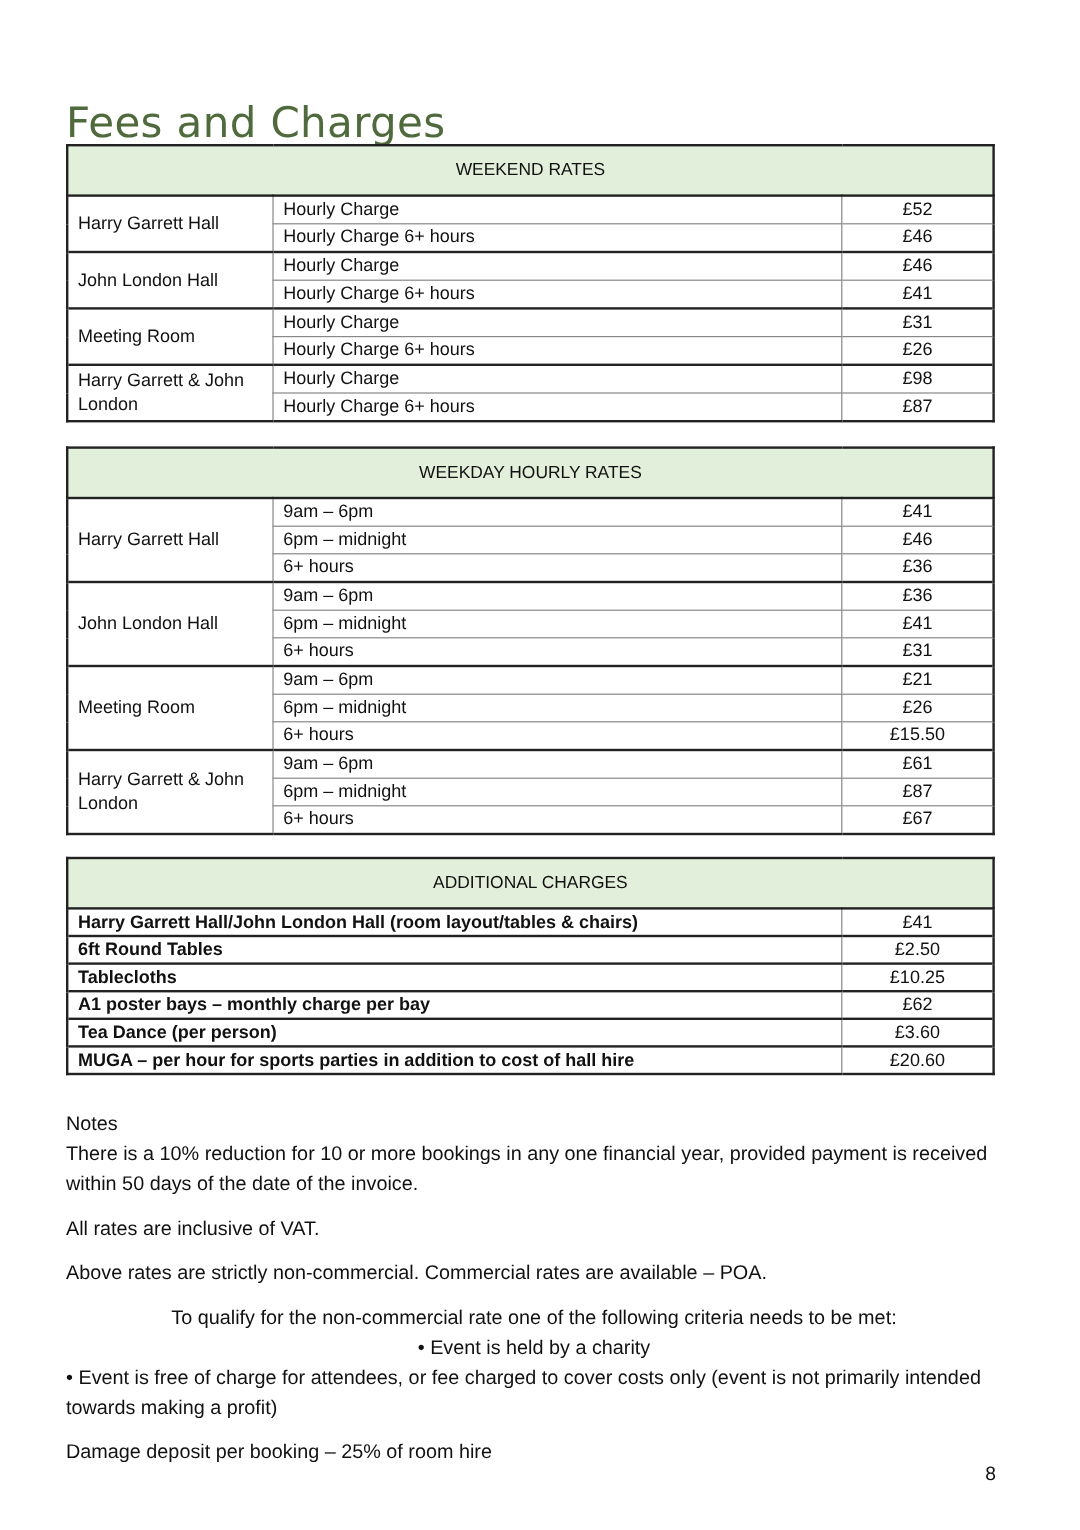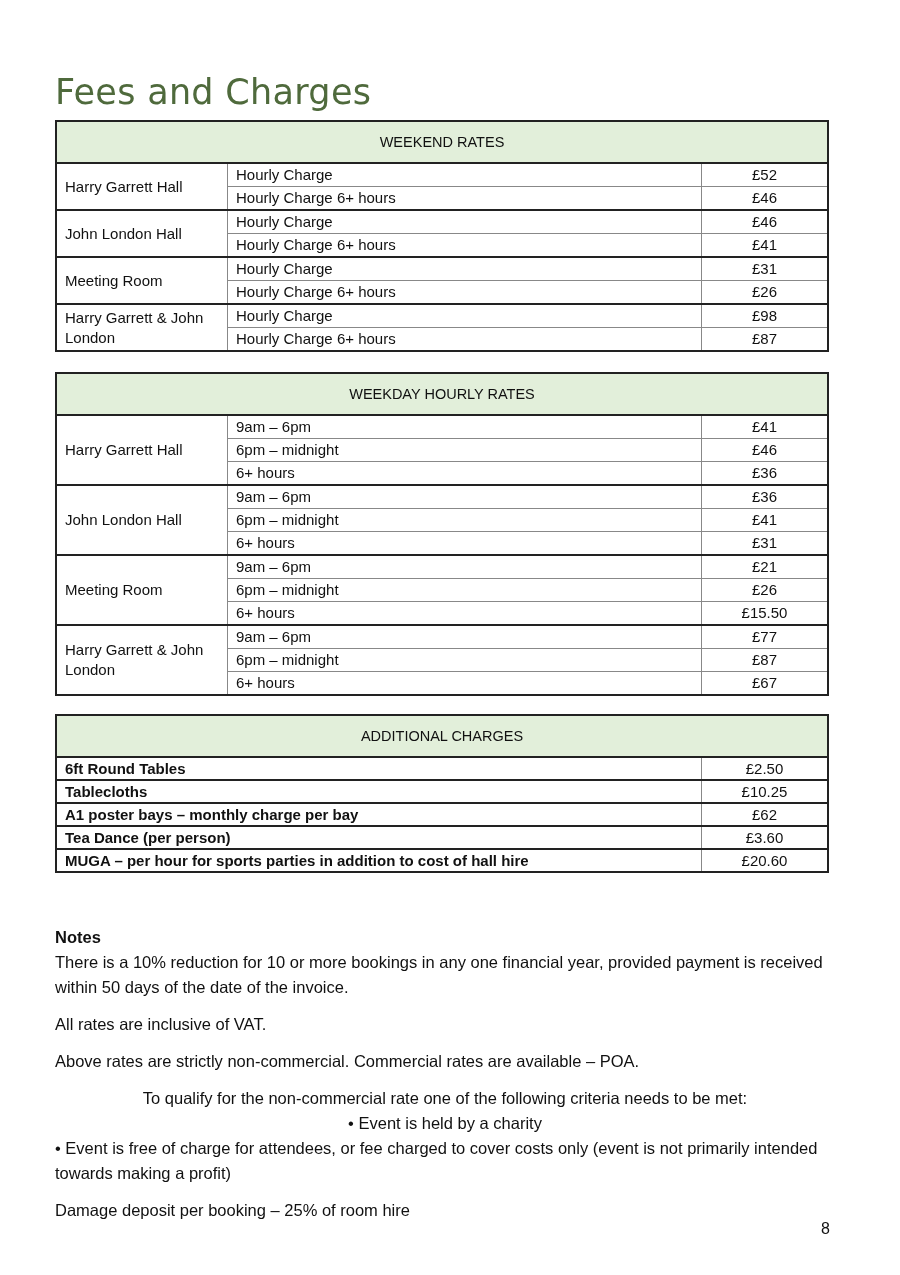--- a/index.html
+++ b/index.html
@@ -1,31 +1,31 @@
 <!DOCTYPE html>
 <html><head>
 <meta charset="utf-8">
 <style>
   html, body { margin: 0; padding: 0; background: #ffffff; }
   body { width: 900px; height: 1275px; position: relative; font-family: "Liberation Sans", sans-serif; color: #111; }
-  .page-title { position: absolute; left: 55px; top: 49px; font-family: "DejaVu Sans", sans-serif; font-size: 35px; color: #4f6a3c; font-weight: normal; letter-spacing: 0.3px; }
+  .page-title { position: absolute; left: 55px; top: 60px; font-family: "DejaVu Sans", sans-serif; font-size: 35px; color: #4f6a3c; font-weight: normal; letter-spacing: 0.3px; }
   table.rates { position: absolute; left: 55px; width: 774px; border-collapse: collapse; font-size: 15px; }
   table.rates td { border: 1px solid #888; padding: 0 8px; height: 22px; line-height: 20px; }
   table.rates td.hdr { background: #e2efda; text-align: center; font-weight: normal; height: 40px; border: 2px solid #222; font-size: 14.5px; }
   table.rates td.venue { font-weight: normal; width: 154px; border-left: 2px solid #222; }
   table.rates td.price { text-align: center; width: 109px; border-right: 2px solid #222; }
   table.rates tr.grp-top td { border-top: 2px solid #222; }
   table.rates tr.last td { border-bottom: 2px solid #222; }
   table.rates td.item { font-weight: bold; border-left: 2px solid #222; }
   table.rates tr.add td { height: 21px; border-top: 2px solid #222; }
   #t1 { top: 120px; }
   #t2 { top: 372px; padding-left: 13px; }
   #t3 { top: 714px; }
   .notes { position: absolute; left: 55px; top: 925px; width: 780px; font-size: 16.5px; line-height: 25px; }
-  .notes .notes-title { font-weight: bold; }
+  .notes .notes-title { font-weight: normal; }
   .notes p { margin: 0 0 12px 0; }
   .notes p.tight { margin: 0; text-align: center; }
   .page-number { position: absolute; right: 70px; top: 1220px; font-size: 16px; }
 </style>
 </head>
 <body>
 
 <h1 class="page-title">Fees and Charges</h1>
 
 <table class="rates" id="t1">
@@ -112,38 +112,42 @@
       <td>6pm – midnight</td>
       <td class="price">£26</td>
     </tr>
     <tr>
       <td>6+ hours</td>
       <td class="price">£15.50</td>
     </tr>
     <tr class="grp-top">
       <td class="venue" rowspan="3" style="border-bottom:2px solid #222">Harry Garrett &amp; John London</td>
       <td>9am – 6pm</td>
-      <td class="price">£77</td>
+      <td class="price">£61</td>
     </tr>
     <tr>
       <td>6pm – midnight</td>
       <td class="price">£87</td>
     </tr>
     <tr class="last">
       <td>6+ hours</td>
       <td class="price">£67</td>
     </tr>
   </tbody>
 </table>
 
 <table class="rates" id="t3">
   <tbody>
     <tr>
         <td class="hdr" colspan="2">ADDITIONAL CHARGES</td>
       </tr>
+    <tr class="add">
+      <td class="item">Harry Garrett Hall/John London Hall (room layout/tables &amp; chairs)</td>
+      <td class="price">£41</td>
+    </tr>
     <tr class="add">
       <td class="item">6ft Round Tables</td>
       <td class="price">£2.50</td>
     </tr>
     <tr class="add">
       <td class="item">Tablecloths</td>
       <td class="price">£10.25</td>
     </tr>
     <tr class="add">
       <td class="item">A1 poster bays – monthly charge per bay</td>

